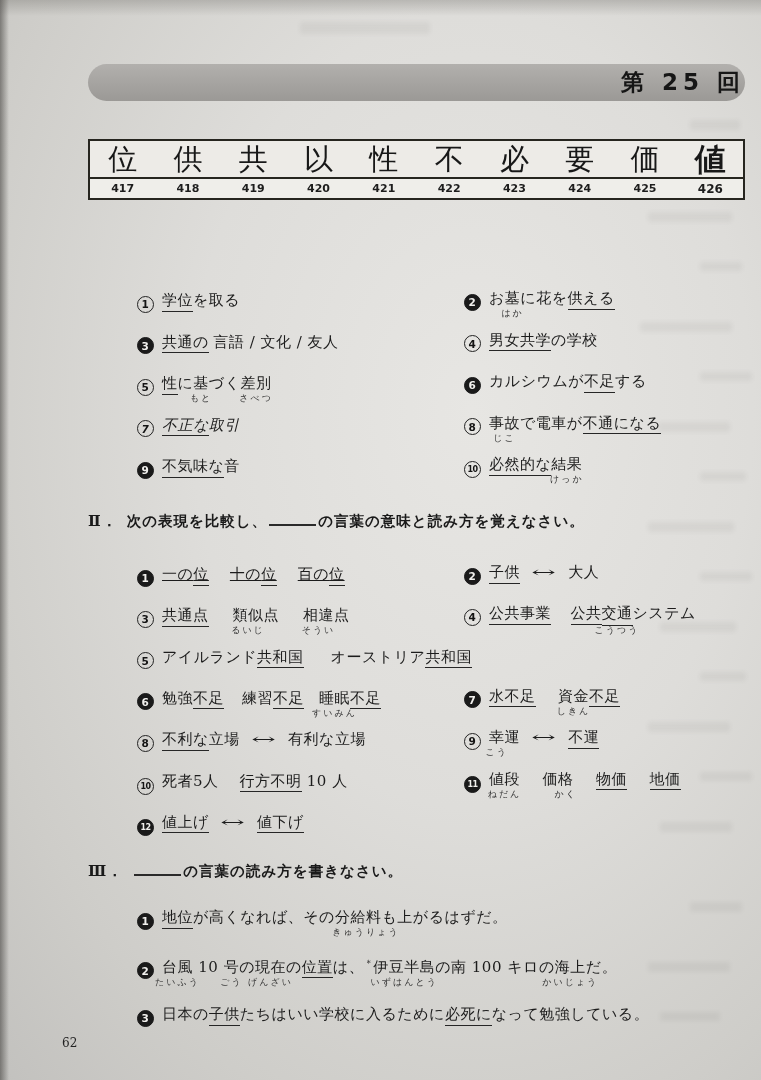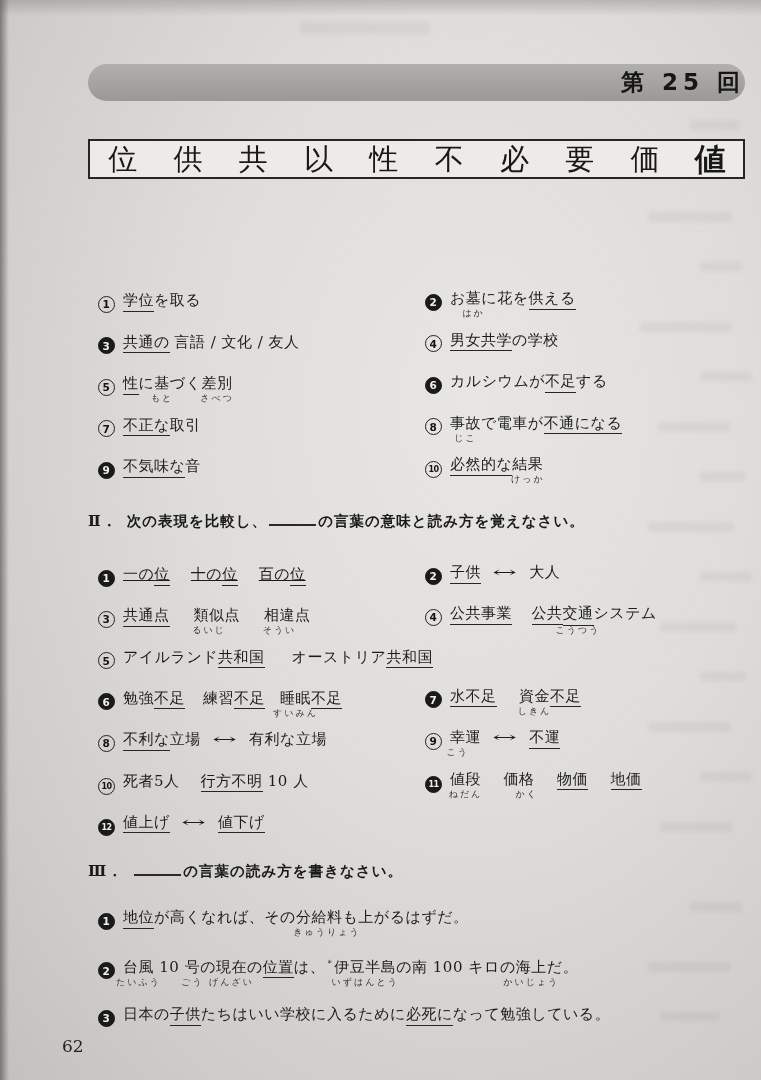--- a/index.html
+++ b/index.html
@@ -22,36 +22,36 @@
   .kcell.b{font-weight:bold;font-size:31px;}
   .nrow{display:flex;height:19px;border-top:2px solid #26251f;align-items:center;background:#efeeea;}
   .ncell{flex:1;text-align:center;font-size:11px;font-weight:bold;
     font-family:"DejaVu Sans",sans-serif;color:#1d1d1d;}
   .ncell.b{font-size:12px;}
   .heading{position:absolute;left:88px;white-space:nowrap;
     font-family:"DejaVu Sans",sans-serif;font-weight:bold;font-size:14.5px;letter-spacing:1px;color:#1a1a1a;}
   .heading .num{font-family:"DejaVu Serif",serif;font-size:15px;margin-right:9px;}
   .blank{display:inline-block;width:47px;height:11px;border-bottom:2px solid #2a2a2a;margin:0 2px;}
   .items{position:absolute;left:88px;width:668px;}
-  .cell{position:absolute;white-space:nowrap;font-size:15px;letter-spacing:0.5px;color:#1c1c1c;}
+  .cell{position:absolute;white-space:nowrap;font-size:15px;letter-spacing:0.5px;color:#1c1c1c;margin-left:39px;}
   .mk{display:inline-flex;width:17px;height:17px;border-radius:50%;align-items:center;
     justify-content:center;font-family:"DejaVu Sans",sans-serif;font-weight:bold;font-size:10.5px;
     margin-right:8px;vertical-align:-3px;box-sizing:border-box;color:#141414;}
   .mk.open{border:1.5px solid #222;}
   .mk.fill{background:#1a1a1a;color:#f1f0ed;border:1.5px solid #1a1a1a;}
   .mk.two{font-size:8px;letter-spacing:-0.5px;}
   .ul{border-bottom:1.5px solid #262626;padding-bottom:1.5px;}
   .rw{position:relative;display:inline-block;}
   .rt{position:absolute;top:100%;left:50%;transform:translateX(-50%);margin-top:1px;
     font-size:9px;letter-spacing:2px;line-height:1;color:#333;
     font-family:"DejaVu Sans",sans-serif;white-space:nowrap;}
   .ar{display:inline-block;transform:scaleX(2.1);margin:0 18px;font-size:14px;}
   .gp{display:inline-block;}
   .sup{font-size:9px;vertical-align:6px;letter-spacing:0;}
-  .pagenum{position:absolute;left:62px;top:1036px;font-size:17px;color:#222;}
+  .pagenum{position:absolute;left:62px;top:1036px;font-size:12px;color:#222;}
   .bleed{position:absolute;background:#54524e;opacity:0.065;filter:blur(2px);border-radius:2px;}
 </style>
 </head>
 <body>
 
 <div class="page" id="page">
   <div class="edge-left"></div>
   <div class="edge-top"></div>
 
   <div class="banner">
@@ -64,31 +64,43 @@
         <div class="kcell">供</div>
         <div class="kcell">共</div>
         <div class="kcell">以</div>
         <div class="kcell">性</div>
         <div class="kcell">不</div>
         <div class="kcell">必</div>
         <div class="kcell">要</div>
         <div class="kcell">価</div>
         <div class="kcell b">値</div>
       </div>
+      <div class="nrow">
+        <div class="ncell">417</div>
+        <div class="ncell">418</div>
+        <div class="ncell">419</div>
+        <div class="ncell">420</div>
+        <div class="ncell">421</div>
+        <div class="ncell">422</div>
+        <div class="ncell">423</div>
+        <div class="ncell">424</div>
+        <div class="ncell">425</div>
+        <div class="ncell b">426</div>
+      </div>
     </div>
 
   <div class="pagenum">62</div>
     <div class="items" style="top: 291px;">
       <div class="cell" style="top: 0px; left: 10px;"><span class="mk open">1</span><span class="ul">学位</span><span>を取る</span></div>
       <div class="cell" style="top: -2px; left: 337px;"><span class="mk fill">2</span><span>お</span><span class="rw"><span>墓</span><span class="rt">はか</span></span><span>に花を</span><span class="ul">供える</span></div>
       <div class="cell" style="top: 41.5px; left: 10px;"><span class="mk fill">3</span><span class="ul">共通の</span><span class="gp" style="width: 0.3em;"></span><span>言語 / 文化 / 友人</span></div>
       <div class="cell" style="top: 39.5px; left: 337px;"><span class="mk open">4</span><span class="ul">男女共学</span><span>の学校</span></div>
       <div class="cell" style="top: 83px; left: 10px;"><span class="mk open">5</span><span class="ul">性</span><span>に</span><span class="rw"><span>基</span><span class="rt">もと</span></span><span>づく</span><span class="rw"><span>差別</span><span class="rt">さべつ</span></span></div>
       <div class="cell" style="top: 81px; left: 337px;"><span class="mk fill">6</span><span>カルシウムが</span><span class="ul">不足</span><span>する</span></div>
-      <div class="cell" style="top: 124.5px; left: 10px;"><span class="mk open">7</span><span class="ul">不正な</span><span>取引</span></div>
+      <div class="cell" style="top: 124.5px; left: 10px; font-style: italic;"><span class="mk open">7</span><span class="ul">不正な</span><span>取引</span></div>
       <div class="cell" style="top: 122.5px; left: 337px;"><span class="mk open">8</span><span class="rw"><span>事故</span><span class="rt">じこ</span></span><span>で電車が</span><span class="ul">不通になる</span></div>
       <div class="cell" style="top: 166px; left: 10px;"><span class="mk fill">9</span><span class="ul">不気味な</span><span>音</span></div>
       <div class="cell" style="top: 164px; left: 337px;"><span class="mk open two">10</span><span class="ul">必然的な</span><span class="rw"><span>結果</span><span class="rt">けっか</span></span></div>
     </div>
     <div class="heading" style="top: 512px;"><span class="num">Ⅱ．</span><span>次の表現を比較し、</span><span class="blank"></span><span>の言葉の意味と読み方を覚えなさい。</span></div>
     <div class="items" style="top: 565px;">
       <div class="cell" style="top: 0px; left: 10px; text-decoration: underline;"><span class="mk fill">1</span><span>一の</span><span class="ul">位</span><span class="gp" style="width: 1.4em;"></span><span>十の</span><span class="ul">位</span><span class="gp" style="width: 1.4em;"></span><span>百の</span><span class="ul">位</span></div>
       <div class="cell" style="top: -2px; left: 337px;"><span class="mk fill">2</span><span class="ul">子供</span><span class="ar">↔</span><span>大人</span></div>
       <div class="cell" style="top: 41.3px; left: 10px;"><span class="mk open">3</span><span class="ul">共通点</span><span class="gp" style="width: 1.6em;"></span><span class="rw"><span>類似</span><span class="rt">るいじ</span></span><span>点</span><span class="gp" style="width: 1.6em;"></span><span class="rw"><span>相違</span><span class="rt">そうい</span></span><span>点</span></div>
       <div class="cell" style="top: 39.3px; left: 337px;"><span class="mk open">4</span><span class="ul">公共事業</span><span class="gp" style="width: 1.3em;"></span><span class="ul">公共</span><span class="rw ul"><span>交通</span><span class="rt">こうつう</span></span><span>システム</span></div>

